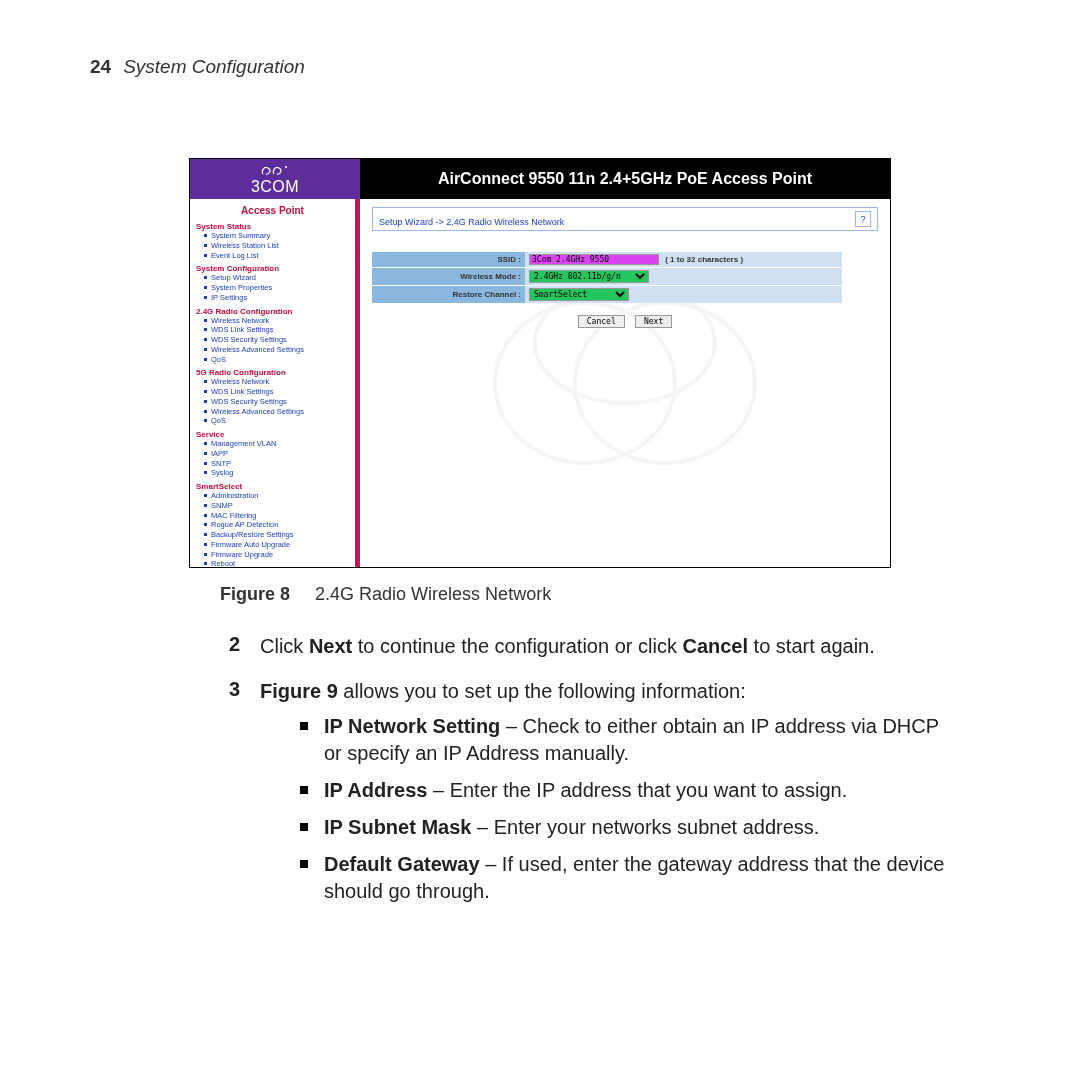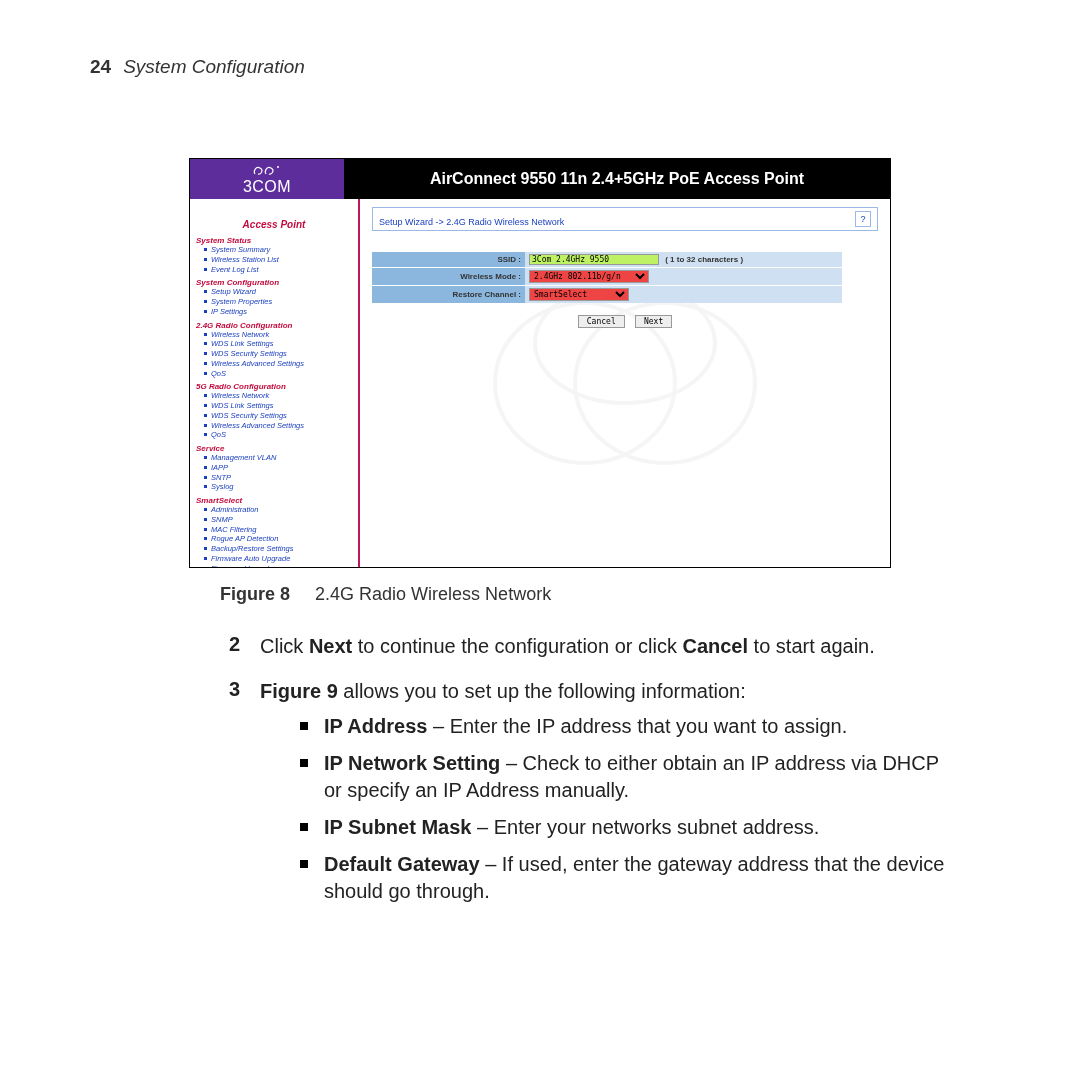--- a/index.html
+++ b/index.html
@@ -38,21 +38,21 @@
     font-size: 8px;
     display: flex;
     flex-direction: column;
     overflow: hidden;
   }
   .ui-top {
     display: flex;
     height: 40px;
   }
   .logo-box {
-    width: 154px;
+    width: 170px;
     background: #5d2e9b;
     color: #fff;
     display: flex;
     flex-direction: column;
     align-items: center;
     justify-content: center;
     font-family: "Trebuchet MS", Arial, sans-serif;
   }
   .logo-swirl { font-size: 14px; line-height: 1; letter-spacing: 1px; }
   .logo-text  { font-size: 16px; line-height: 1; letter-spacing: 0.5px; }
@@ -67,25 +67,24 @@
     font-size: 16px;
   }
 
   .ui-body {
     flex: 1;
     display: flex;
     min-height: 0;
   }
   .sidebar {
     width: 170px;
-    padding: 20px 6px 4px 6px;
+    padding: 6px 6px 4px 6px;
     box-sizing: border-box;
-    border-right: 2px solid #be185d;
+    border-right: 5px solid #be185d;
     overflow: hidden;
-    font-style: italic;
   }
   .sidebar-title {
     color: #c30c3e;
     font-weight: 700;
     font-size: 10px;
     text-align: center;
     margin-bottom: 6px;
   }
   .nav-group-title {
     color: #c30c3e;
@@ -168,29 +167,29 @@
     background: #cfe0f2;
     font-size: 8px;
     padding: 2px 4px;
     border-top: 1px solid #fff;
   }
   .form-input {
     font-family: monospace;
     font-size: 8px;
     padding: 0 2px;
     border: 1px solid #999;
-    background: #bef264;
+    background: #d946ef;
     width: 130px;
     box-sizing: border-box;
   }
   .form-select {
     font-family: monospace;
     font-size: 8px;
     border: 1px solid #999;
-    background: #ef4444;
+    background: #22c55e;
   }
   .form-hint { font-weight: 700; font-size: 8px; margin-left: 4px; }
   .btn-row { margin-top: 12px; text-align: center; }
   .ui-btn {
     font-family: monospace;
     font-size: 8px;
     padding: 1px 8px;
     margin: 0 4px;
     border: 1px solid #999;
     background: #eee;
@@ -406,24 +405,24 @@
       </div>
     </div>
 
     <div class="step-block">
       <div class="step-num">3</div>
       <div class="step-text">
         <span class="bold">Figure 9</span><span> allows you to set up the following information:</span>
 
         <ul class="sub-list">
           <li>
-            <span class="bold">IP Address</span><span> – Enter the IP address that you want to assign.</span>
+            <span class="bold">IP Network Setting</span><span> – Check to either obtain an IP address via DHCP or specify an IP Address manually.</span>
           </li>
           <li>
-            <span class="bold">IP Network Setting</span><span> – Check to either obtain an IP address via DHCP or specify an IP Address manually.</span>
+            <span class="bold">IP Address</span><span> – Enter the IP address that you want to assign.</span>
           </li>
           <li>
             <span class="bold">IP Subnet Mask</span><span> – Enter your networks subnet address.</span>
           </li>
           <li>
             <span class="bold">Default Gateway</span><span> – If used, enter the gateway address that the device should go through.</span>
           </li>
         </ul>
       </div>
     </div>

